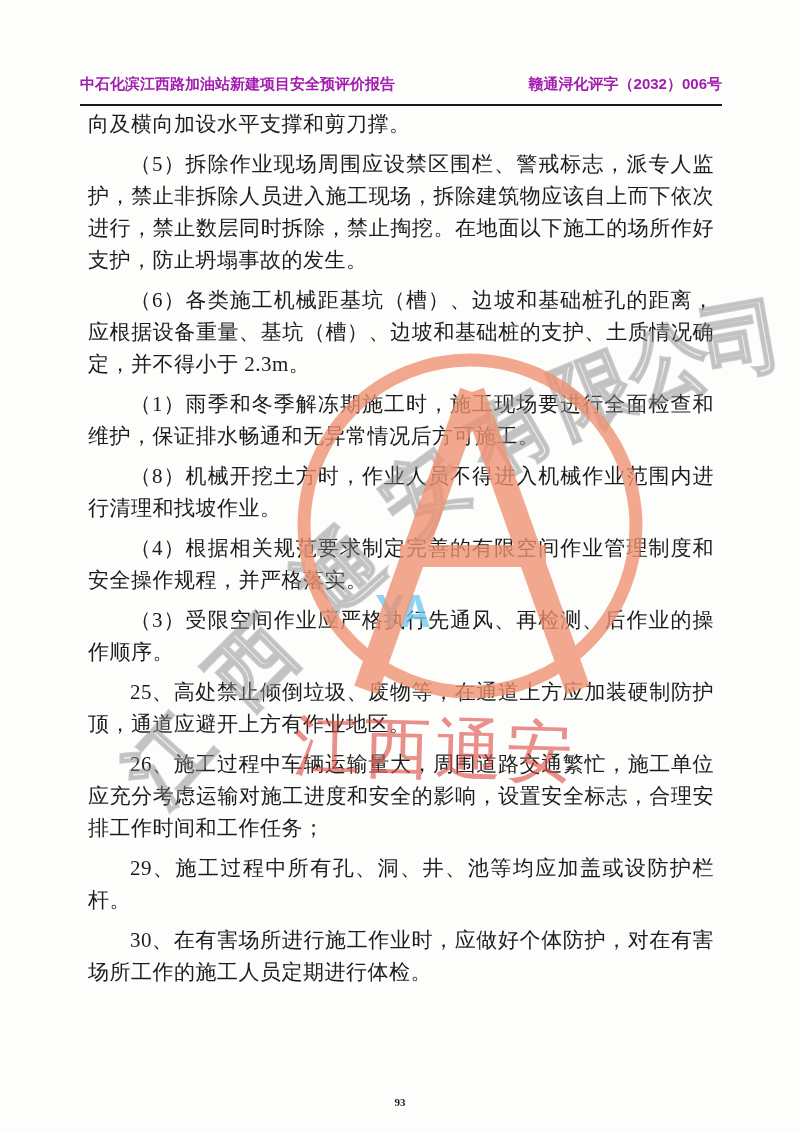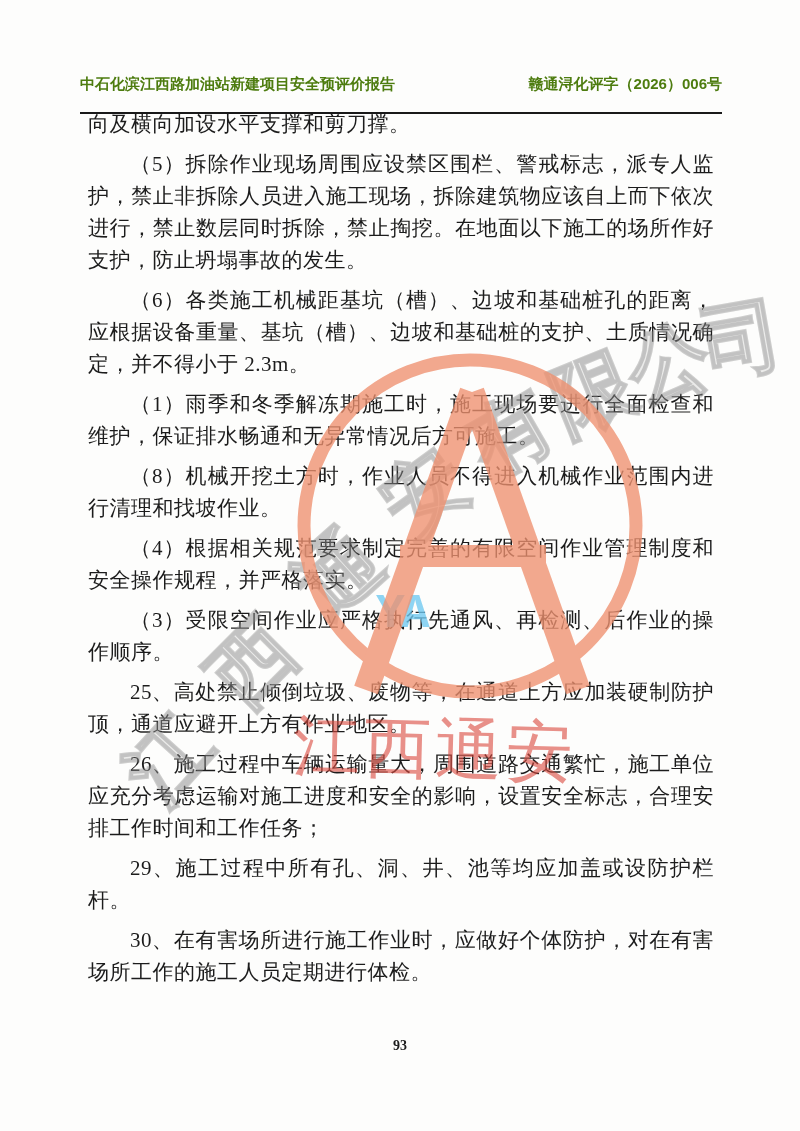--- a/index.html
+++ b/index.html
@@ -5,36 +5,36 @@
   html,body{margin:0;padding:0;background:#e8e8e8;}
   .page{
     position:relative;width:800px;height:1131px;margin:0 auto;
     background:#fdfdfc;overflow:hidden;
     font-family:"Liberation Serif","DejaVu Serif",serif;color:#1c1c1c;
   }
   
   .hdr{
     position:absolute;left:80px;right:78px;top:64px;height:30px;
     display:flex;justify-content:space-between;align-items:flex-end;
-    border-bottom:2px solid #191919;padding-bottom:18px;
+    border-bottom:2px solid #191919;padding-bottom:10px;
     font-family:"Liberation Sans","DejaVu Sans",sans-serif;
-    font-weight:bold;font-size:15px;color:#4d7c0f;
+    font-weight:bold;font-size:15px;color:#a21caf;
   }
   
   .bodytext{
     position:absolute;left:80px;right:78px;top:100px;z-index:1;
     font-size:21px;line-height:32px;text-align:justify;text-justify:inter-ideograph;
     letter-spacing:0.5px;
   }
   .bodytext p{margin:8px;padding:0;}
   .bodytext p.indent{text-indent:2em;}
   
   .pagenum{
-    position:absolute;left:0;right:0;top:1038px;text-align:center;
-    font-size:14px;font-weight:bold;z-index:1;
+    position:absolute;left:0;right:0;top:1096px;text-align:center;
+    font-size:11px;font-weight:bold;z-index:1;
   }
   
   
   .wm-diag{position:absolute;left:0;top:0;width:800px;height:1131px;z-index:2;pointer-events:none;}
   .wm-diag span{
     position:absolute;font-size:82px;font-weight:bold;
     font-family:"Liberation Sans",sans-serif;
     color:rgba(165,165,165,0.20);
     -webkit-text-stroke:2px rgba(130,130,130,0.38);
     line-height:1;
@@ -63,21 +63,21 @@
   
   .wm-stamp{position:absolute;left:294px;top:340px;z-index:4;opacity:0.78;pointer-events:none;}
 </style>
 </head>
 <body>
 
 <div class="page">
 
   <div class="hdr">
     <span>中石化滨江西路加油站新建项目安全预评价报告</span>
-    <span>赣通浔化评字（2026）006号</span>
+    <span>赣通浔化评字（2032）006号</span>
   </div>
 
   <div class="bodytext">
       <p>向及横向加设水平支撑和剪刀撑。</p>
       <p class="indent">（5）拆除作业现场周围应设禁区围栏、警戒标志，派专人监护，禁止非拆除人员进入施工现场，拆除建筑物应该自上而下依次进行，禁止数层同时拆除，禁止掏挖。在地面以下施工的场所作好支护，防止坍塌事故的发生。</p>
       <p class="indent">（6）各类施工机械距基坑（槽）、边坡和基础桩孔的距离，应根据设备重量、基坑（槽）、边坡和基础桩的支护、土质情况确定，并不得小于 2.3m。</p>
       <p class="indent">（1）雨季和冬季解冻期施工时，施工现场要进行全面检查和维护，保证排水畅通和无异常情况后方可施工。</p>
       <p class="indent">（8）机械开挖土方时，作业人员不得进入机械作业范围内进行清理和找坡作业。</p>
       <p class="indent">（4）根据相关规范要求制定完善的有限空间作业管理制度和安全操作规程，并严格落实。</p>
       <p class="indent">（3）受限空间作业应严格执行先通风、再检测、后作业的操作顺序。</p>

